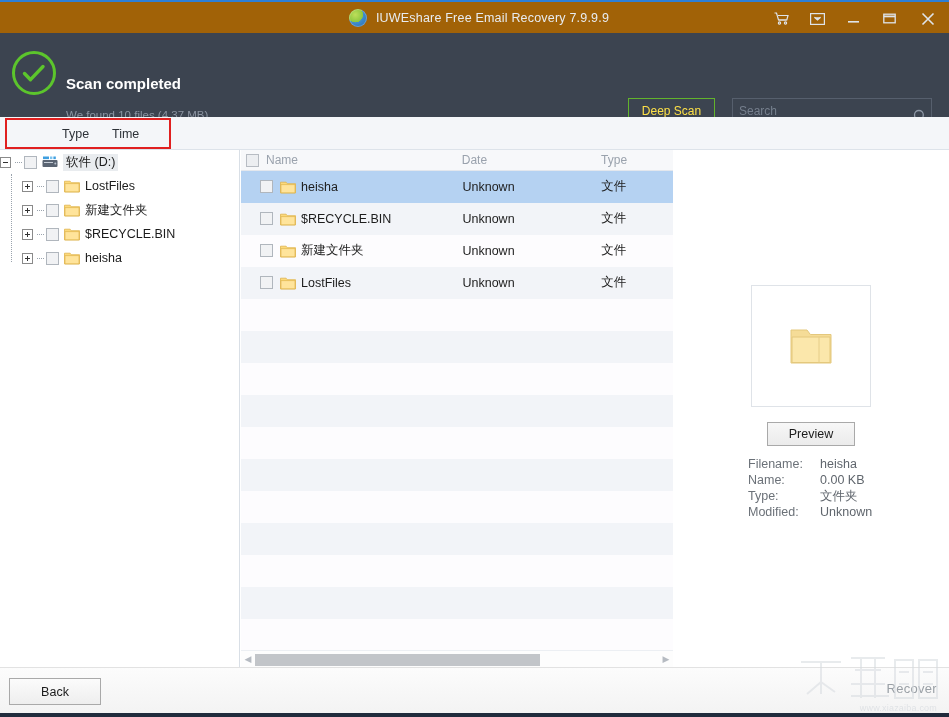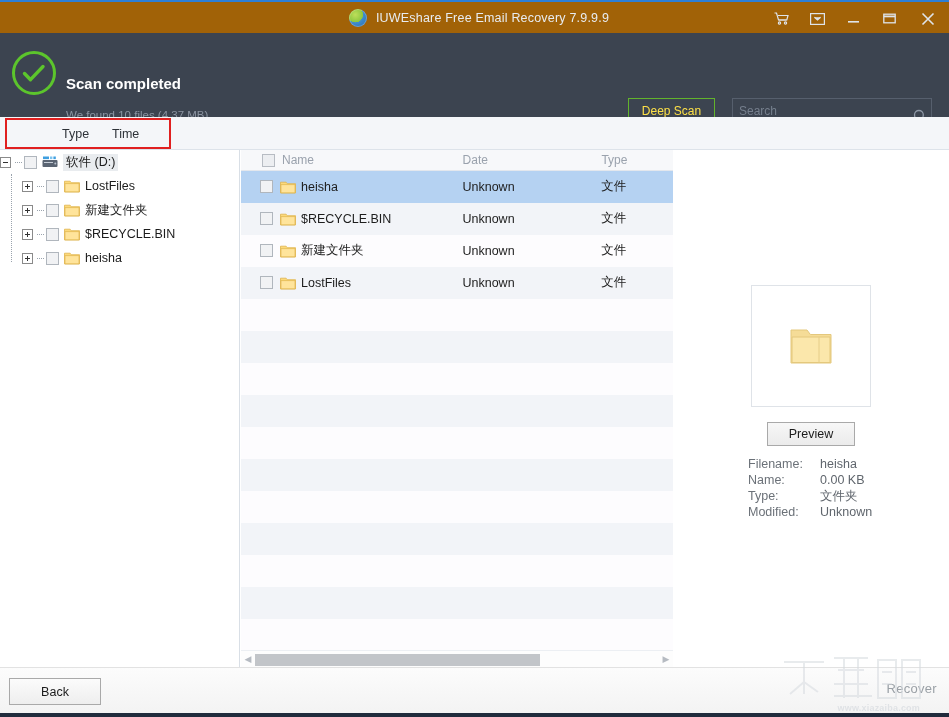--- a/index.html
+++ b/index.html
@@ -148,21 +148,21 @@
   
   .list-panel {
     position: absolute; left: 241px; top: 150px; width: 432px; height: 500px;
     background: #fff; overflow: hidden;
   }
   .list-head {
     display: flex; align-items: center; height: 21px;
     background: #f7f8fa; border-bottom: 1px solid #e3e7ed;
     font-size: 12px; color: #9aa2ad;
   }
-  .col-name { width: 245px; display: flex; align-items: center; padding-left: 21px; }
+  .col-name { width: 245px; display: flex; align-items: center; padding-left: 5px; }
   .col-date { width: 155px; }
   .col-type { width: 80px; }
   .hcheck {
     width: 13px; height: 13px; border: 1px solid #b7bcc3; background: #eceef1;
     margin-right: 7px; flex: none;
   }
   .row {
     display: flex; align-items: center; height: 32px;
     font-size: 12.5px; color: #1d1d1d;
     border-bottom: 1px solid transparent;
@@ -225,22 +225,22 @@
   }
   .recover-btn {
     position: absolute; right: 12px; top: 13px;
     font-size: 13px; color: #9aa0a6; letter-spacing: .3px;
   }
   .bottom-strip {
     position: absolute; left: 0; top: 713px; width: 949px; height: 4px;
     background: #202b3c;
   }
   .watermark {
-    position: absolute; right: 21px; top: 652px; width: 150px; height: 65px;
-    pointer-events: none; opacity: .55; font-weight: bold;
+    position: absolute; right: 4px; top: 652px; width: 150px; height: 65px;
+    pointer-events: none; opacity: .55;
   }
   .wm-url {
     position: absolute; right: 8px; bottom: 4px;
     font-size: 9px; color: #cfd4da; letter-spacing: .2px;
   }
 </style>
 </head>
 <body>
 
 <div id="app">

